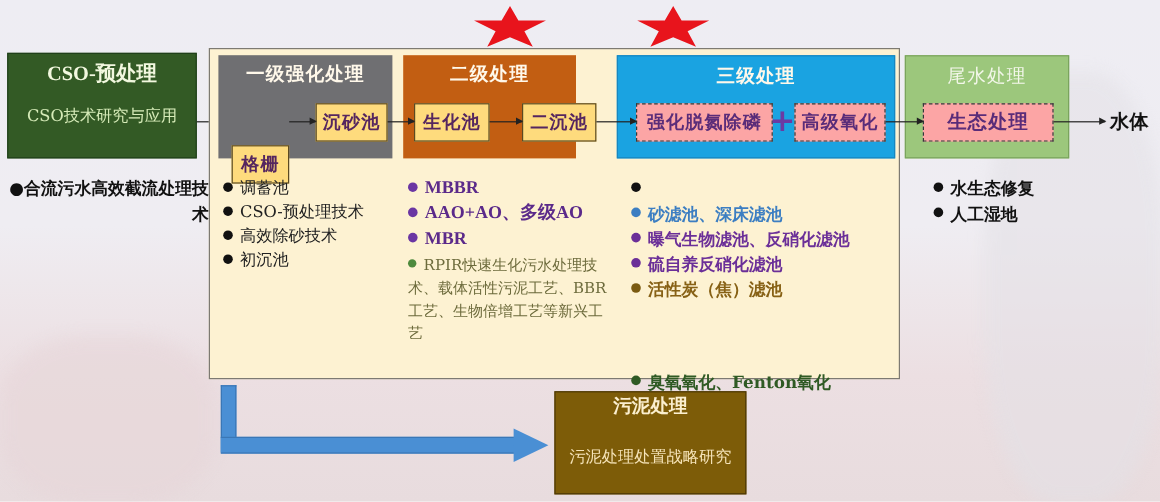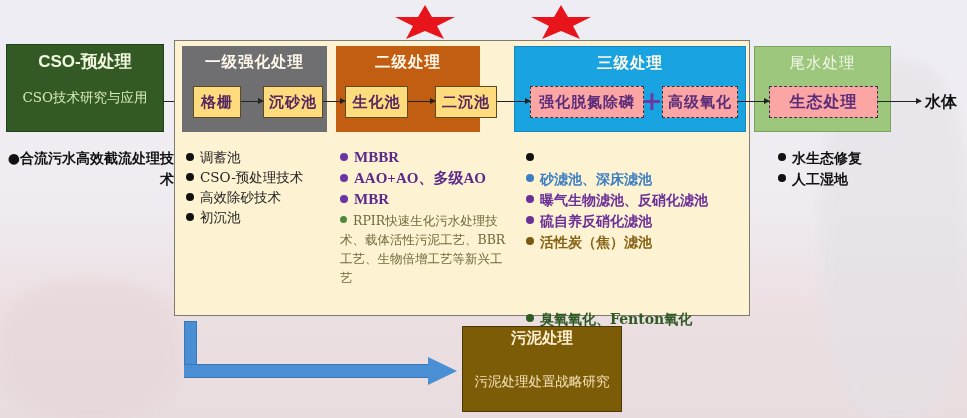--- a/index.html
+++ b/index.html
@@ -11,21 +11,21 @@
   }
   .bg-blob { position: absolute; border-radius: 40%; filter: blur(6px); opacity: .55; }
   .abs { position: absolute; }
 
   
   .cso-box {
     left: 6px; top: 44px; width: 158px; height: 88px;
     background: #335a25; border: 1px solid #20401a;
     color: #e4f2c7; text-align: center;
   }
-  .cso-title { font-family: Liberation Sans, sans-serif; font-weight: bold; font-size: 17px; margin-top: 5px; color: #f2f8df; }
+  .cso-title { font-family: Liberation Serif, serif; font-weight: bold; font-size: 17px; margin-top: 5px; color: #f2f8df; }
   .cso-sub { font-size: 13.5px; line-height: 20px; margin-top: 14px; padding: 0 10px; color: #d6ebb8; }
   .bullets-left { left: 6px; top: 148px; width: 168px; font-size: 14px; font-weight: bold; line-height: 21px; color: #111; text-align: right; }
 
   
   .main-panel {
     left: 174px; top: 40px; width: 576px; height: 276px;
     background: #fdf2d2; border: 1px solid #7d7a72;
   }
 
   .stage { position: absolute; top: 46px; height: 86px; }
@@ -123,21 +123,21 @@
   <span>●</span><span>合流污水高效截流处理技术</span>
 </div>
 
 <div class="arrow connector-left"></div>
 
 <div class="abs main-panel"></div>
 
 <div class="stage s1">
   <div class="stage-title">一级强化处理</div>
 </div>
-<div class="unit" style="left:193px;width:48px;">格栅</div>
+<div class="unit" style="left:193px;width:48px;margin-top:35px;">格栅</div>
 <div class="unit" style="left:263px;width:60px;">沉砂池</div>
 
 <div class="stage s2">
   <div class="stage-title">二级处理</div>
 </div>
 <div class="unit" style="left:345px;width:63px;">生化池</div>
 <div class="unit" style="left:435px;width:62px;">二沉池</div>
 
 <div class="stage s3">
   <div class="stage-title">三级处理</div>

